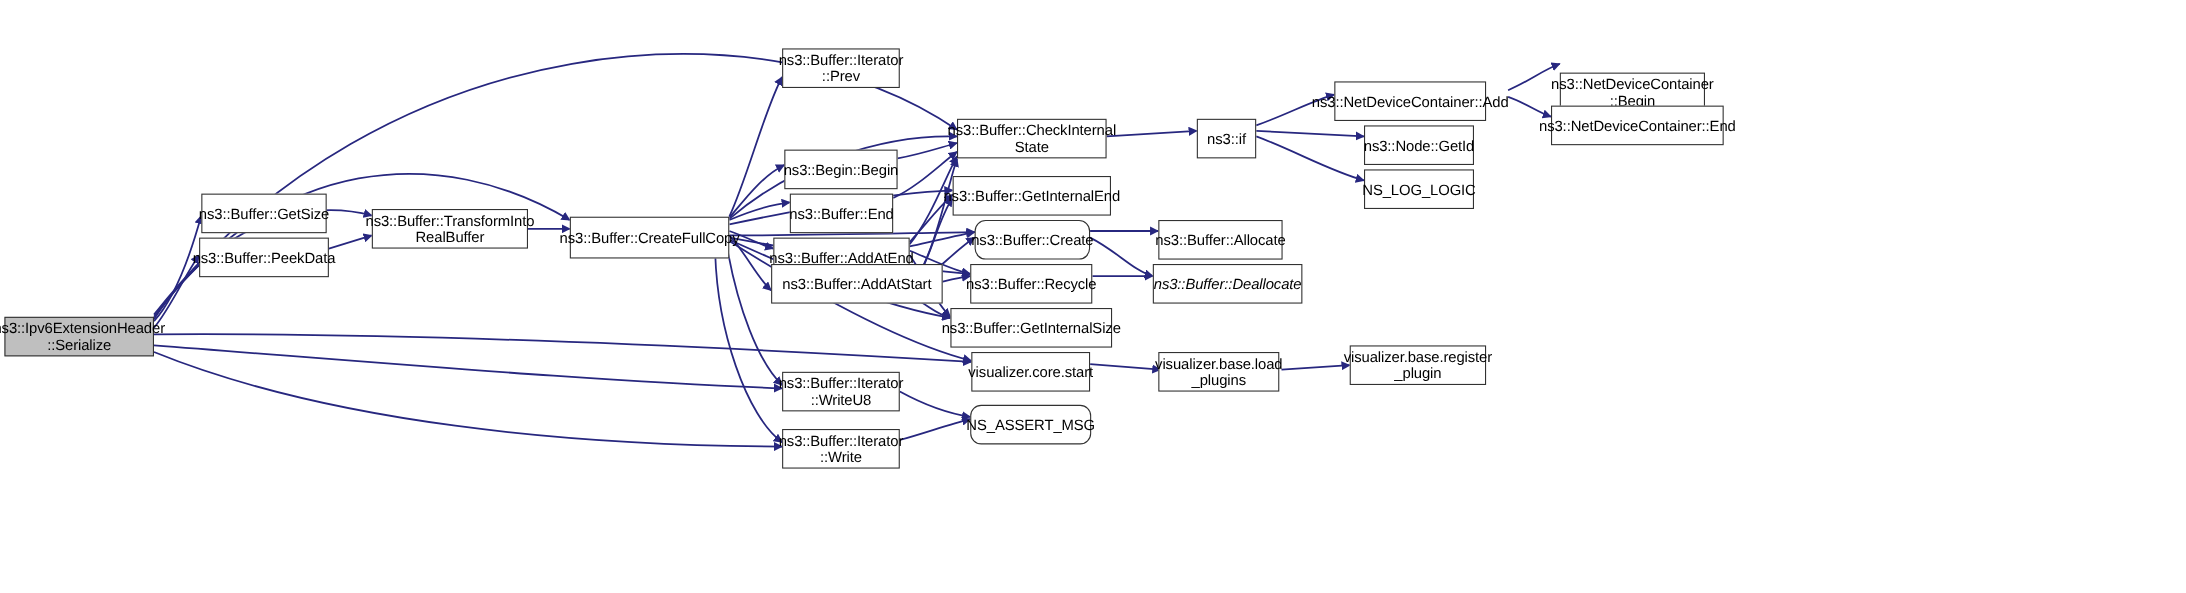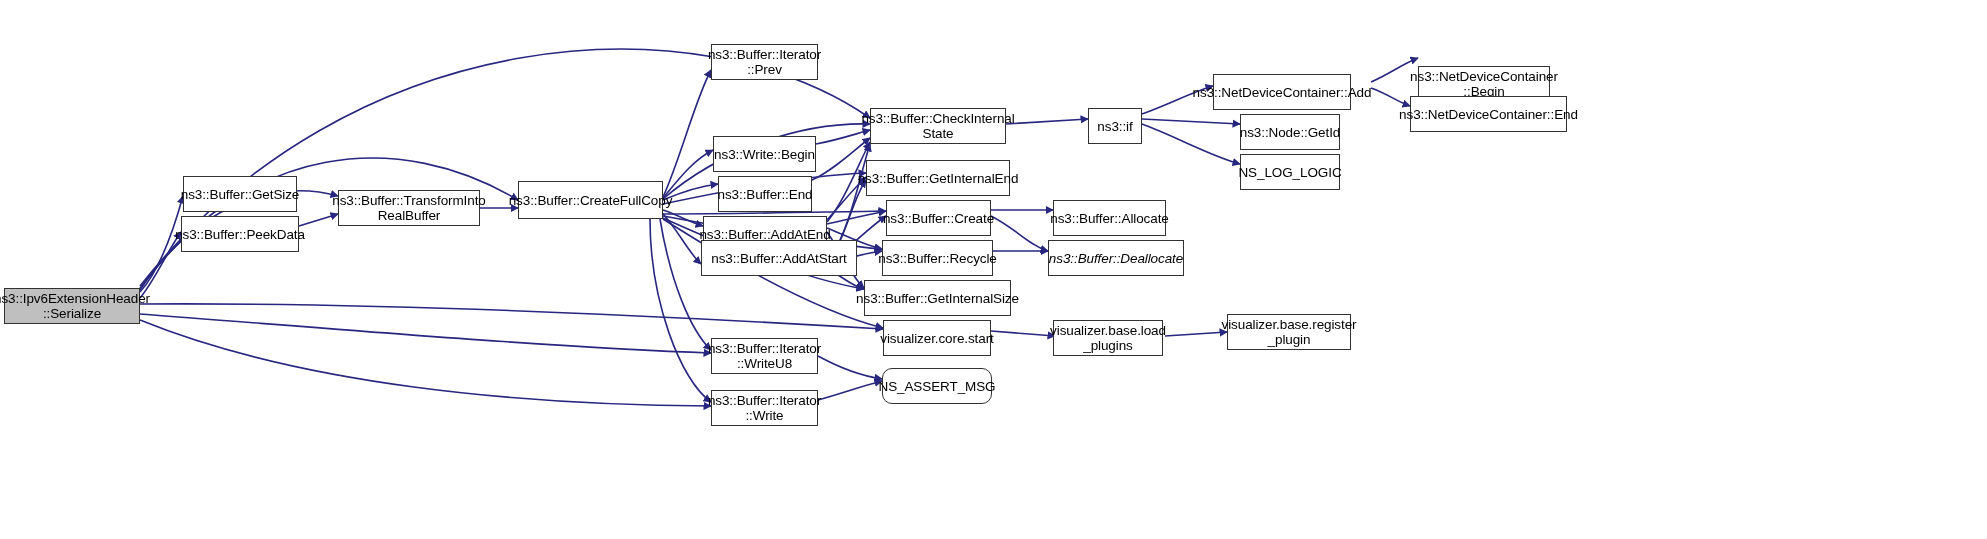--- a/index.html
+++ b/index.html
@@ -106,35 +106,35 @@
         <path d="M 1371,88 C 1388,94 1398,102 1410,106" marker-end="url(#arrow)"></path>
       </g>
   </svg>
   <div id="node-layer">
       <div class="node root" style="left: 4px; top: 288px; width: 136px; height: 36px;">ns3::Ipv6ExtensionHeader
 ::Serialize</div>
       <div class="node" style="left: 183px; top: 176px; width: 114px; height: 22px;">ns3::Buffer::GetSize</div>
       <div class="node" style="left: 181px; top: 216px; width: 118px; height: 22px;">ns3::Buffer::PeekData</div>
       <div class="node" style="left: 338px; top: 190px; width: 142px; height: 36px;">ns3::Buffer::TransformInto
 RealBuffer</div>
-      <div class="node" style="left: 518px; top: 181px; width: 145px; height: 38px;">ns3::Buffer::CreateFullCopy</div>
+      <div class="node" style="left: 518px; top: 197px; width: 145px; height: 38px;">ns3::Buffer::CreateFullCopy</div>
       <div class="node" style="left: 711px; top: 44px; width: 107px; height: 36px;">ns3::Buffer::Iterator
 ::Prev</div>
-      <div class="node" style="left: 713px; top: 136px; width: 103px; height: 22px;">ns3::Write::Begin</div>
+      <div class="node" style="left: 713px; top: 136px; width: 103px; height: 22px;">ns3::Begin::Begin</div>
       <div class="node" style="left: 718px; top: 176px; width: 94px; height: 22px;">ns3::Buffer::End</div>
       <div class="node" style="left: 703px; top: 216px; width: 124px; height: 22px;">ns3::Buffer::AddAtEnd</div>
       <div class="node" style="left: 701px; top: 240px; width: 156px; height: 22px;">ns3::Buffer::AddAtStart</div>
       <div class="node" style="left: 711px; top: 338px; width: 107px; height: 36px;">ns3::Buffer::Iterator
 ::WriteU8</div>
       <div class="node" style="left: 711px; top: 390px; width: 107px; height: 36px;">ns3::Buffer::Iterator
 ::Write</div>
       <div class="node" style="left: 870px; top: 108px; width: 136px; height: 36px;">ns3::Buffer::CheckInternal
 State</div>
       <div class="node" style="left: 866px; top: 160px; width: 144px; height: 22px;">ns3::Buffer::GetInternalEnd</div>
-      <div class="node" style="left: 886px; top: 200px; width: 105px; height: 22px;">ns3::Buffer::Create</div>
+      <div class="node" style="left: 886px; top: 200px; width: 105px; height: 22px; border-radius: 10px;">ns3::Buffer::Create</div>
       <div class="node" style="left: 882px; top: 240px; width: 111px; height: 22px;">ns3::Buffer::Recycle</div>
       <div class="node" style="left: 864px; top: 280px; width: 147px; height: 22px;">ns3::Buffer::GetInternalSize</div>
       <div class="node" style="left: 883px; top: 320px; width: 108px; height: 22px;">visualizer.core.start</div>
       <div class="node" style="left: 882px; top: 368px; width: 110px; height: 22px; border-radius: 10px;">NS_ASSERT_MSG</div>
       <div class="node" style="left: 1088px; top: 108px; width: 54px; height: 22px;">ns3::if</div>
       <div class="node" style="left: 1053px; top: 200px; width: 113px; height: 22px;">ns3::Buffer::Allocate</div>
       <div class="node" style="left: 1048px; top: 240px; width: 136px; height: 22px; font-style: italic;">ns3::Buffer::Deallocate</div>
       <div class="node" style="left: 1053px; top: 320px; width: 110px; height: 36px;">visualizer.base.load
 _plugins</div>
       <div class="node" style="left: 1213px; top: 74px; width: 138px; height: 22px;">ns3::NetDeviceContainer::Add</div>

